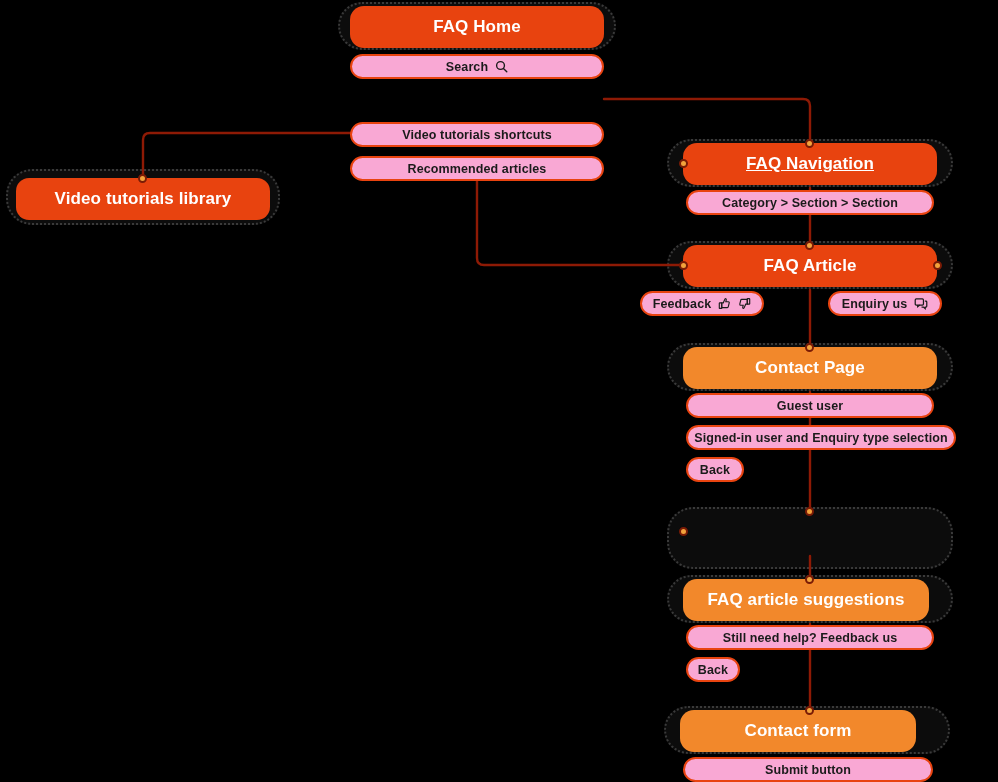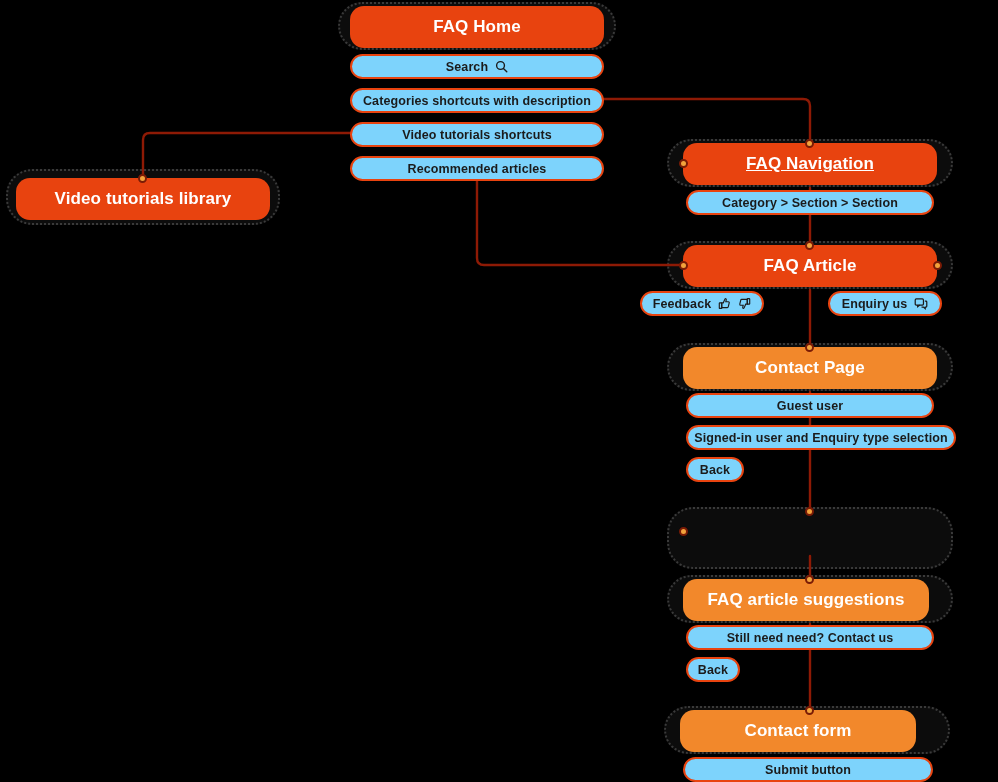--- a/index.html
+++ b/index.html
@@ -41,21 +41,21 @@
   }
   .header {
     color: #ffffff;
     font-size: 17px;
     height: 42px;
     border-radius: 14px;
   }
   .header.deep   { background: #E8430F; }
   .header.light  { background: #F2882B; }
   .pill {
-    background: #7dd3fc;
+    background: #f9a8d4;
     color: #1b1b1b;
     border: 2px solid #E8430F;
     height: 25px;
     border-radius: 13px;
     font-size: 12.5px;
     font-weight: bold;
     gap: 7px;
   }
   .pill .ico { display: inline-flex; align-items: center; }
   .dot {
@@ -107,31 +107,28 @@
   </div>
   <div class="node pill" style="left:350px; top:54px; width:254px;">
     <span>Search</span>
     <span class="ico">
       <svg width="13" height="13" viewBox="0 0 16 16" fill="none" stroke="#1b1b1b" stroke-width="1.7">
         <circle cx="6.8" cy="6.8" r="4.8"></circle>
           <line x1="10.4" y1="10.4" x2="14.5" y2="14.5" stroke-linecap="round"></line>
       </svg>
     </span>
   </div>
-  <div class="node pill" style="left:350px; top:88px; width:254px;">
-    <span>Categories shortcuts with description</span>
-  </div>
   <div class="node pill" style="left:350px; top:122px; width:254px;">
     <span>Video tutorials shortcuts</span>
   </div>
   <div class="node pill" style="left:350px; top:156px; width:254px;">
     <span>Recommended articles</span>
   </div>
 
-  <div class="node header deep" style="left:16px; top:178px; width:254px;">
+  <div class="node header deep" style="left:16px; top:178px; width:254px;border-radius:13px;">
     <span>Video tutorials library</span>
   </div>
   <div class="dot" style="left:138px; top:174px;"></div>
 
   <div class="node header deep" style="left:683px; top:143px; width:254px;text-decoration:underline;">
     <span>FAQ Navigation</span>
   </div>
   <div class="node pill" style="left:686px; top:190px; width:248px;">
     <span>Category  &gt;  Section  &gt;  Section</span>
   </div>
@@ -184,21 +181,21 @@
   </div>
   <div class="dot" style="left:805px; top:343px;"></div>
 
   <div class="dot" style="left:805px; top:507px;"></div>
   <div class="dot" style="left:679px; top:527px;"></div>
 
   <div class="node header light" style="left:683px; top:579px; width:246px;">
     <span>FAQ article suggestions</span>
   </div>
   <div class="node pill" style="left:686px; top:625px; width:248px;">
-    <span>Still need need? Contact us</span>
+    <span>Still need help? Feedback us</span>
   </div>
   <div class="node pill" style="left:686px; top:657px; width:54px;">
     <span>Back</span>
   </div>
   <div class="dot" style="left:805px; top:575px;"></div>
 
   <div class="node header light" style="left:680px; top:710px; width:236px;">
     <span>Contact form</span>
   </div>
   <div class="node pill" style="left:683px; top:757px; width:250px;">

